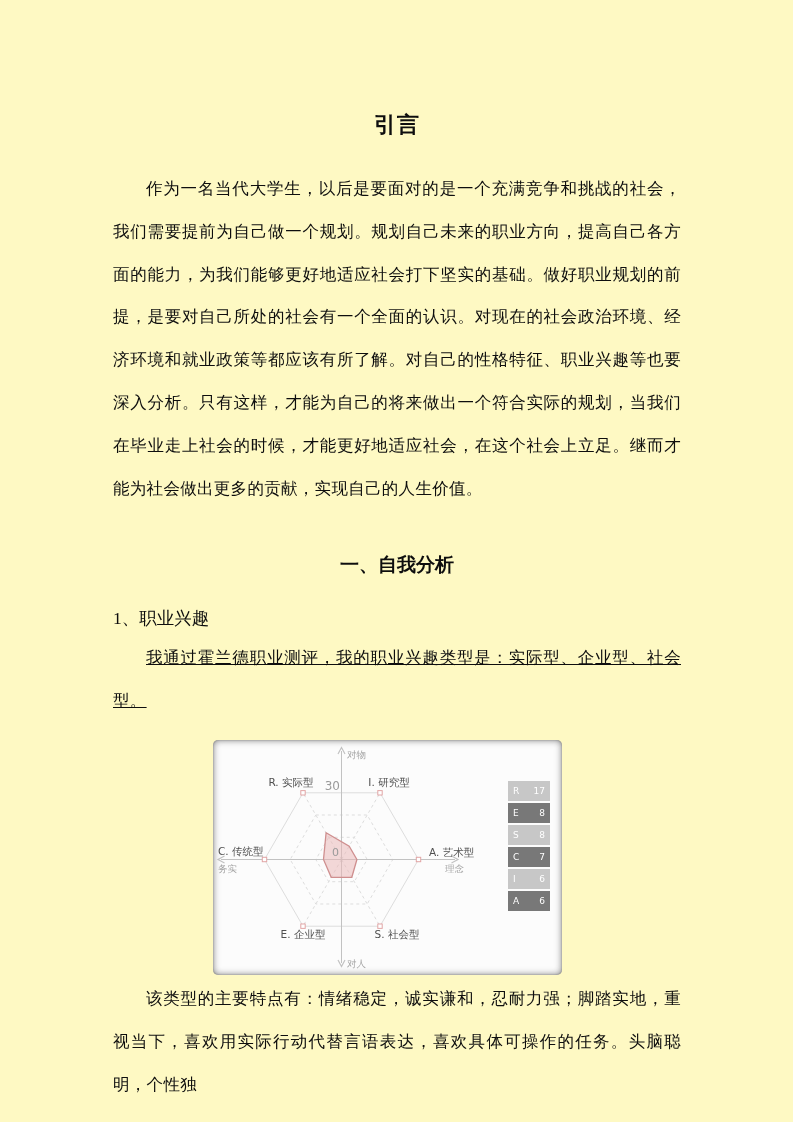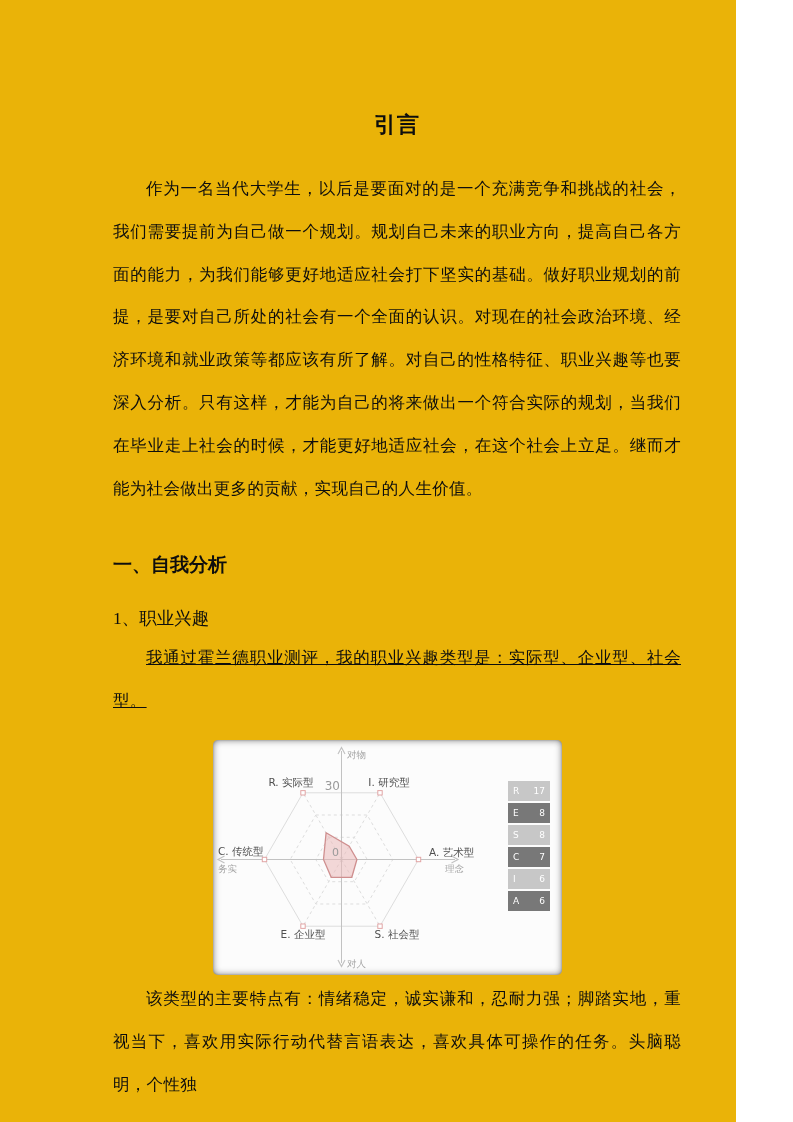--- a/index.html
+++ b/index.html
@@ -1,19 +1,19 @@
 <!DOCTYPE html>
 <html><head>
 <meta charset="utf-8">
 <style>
   html,body{margin:0;padding:0;background:#ffffff;}
   .page{
     position:relative;
-    width:736px;height:1122px;
-    background:#eab308;
+    width:793px;height:1122px;
+    background:#fef9c3;
     overflow:hidden;
     font-family:"Liberation Serif","DejaVu Serif",serif;
     color:#0e0e0e;
   }
   .content{
     position:absolute;left:113px;top:0;width:568px;
   }
   .doc-title{
     margin:110px 0 28px 0;
     text-align:center;
@@ -28,21 +28,21 @@
     line-height:42.8px;
     text-align:justify;
     text-align-last:left;
     letter-spacing:0.3px;
   }
   .indent{ text-indent:33px; }
   .sec-heading{
     margin:42px 0 0 0;
     font-family:"Liberation Sans","DejaVu Sans",sans-serif;
     font-weight:bold;
-    font-size:19px;line-height:26px;
+    font-size:19px;line-height:26px;text-align:center;
   }
   .sub-heading{
     margin:28px 0 0 0;
     font-family:"Liberation Serif","DejaVu Serif",serif;
     font-weight:normal;
     font-size:17.5px;line-height:25px;
   }
   .para-interest{ margin-top:6px;text-decoration:underline; }
   .chart-figure{
     position:relative;

